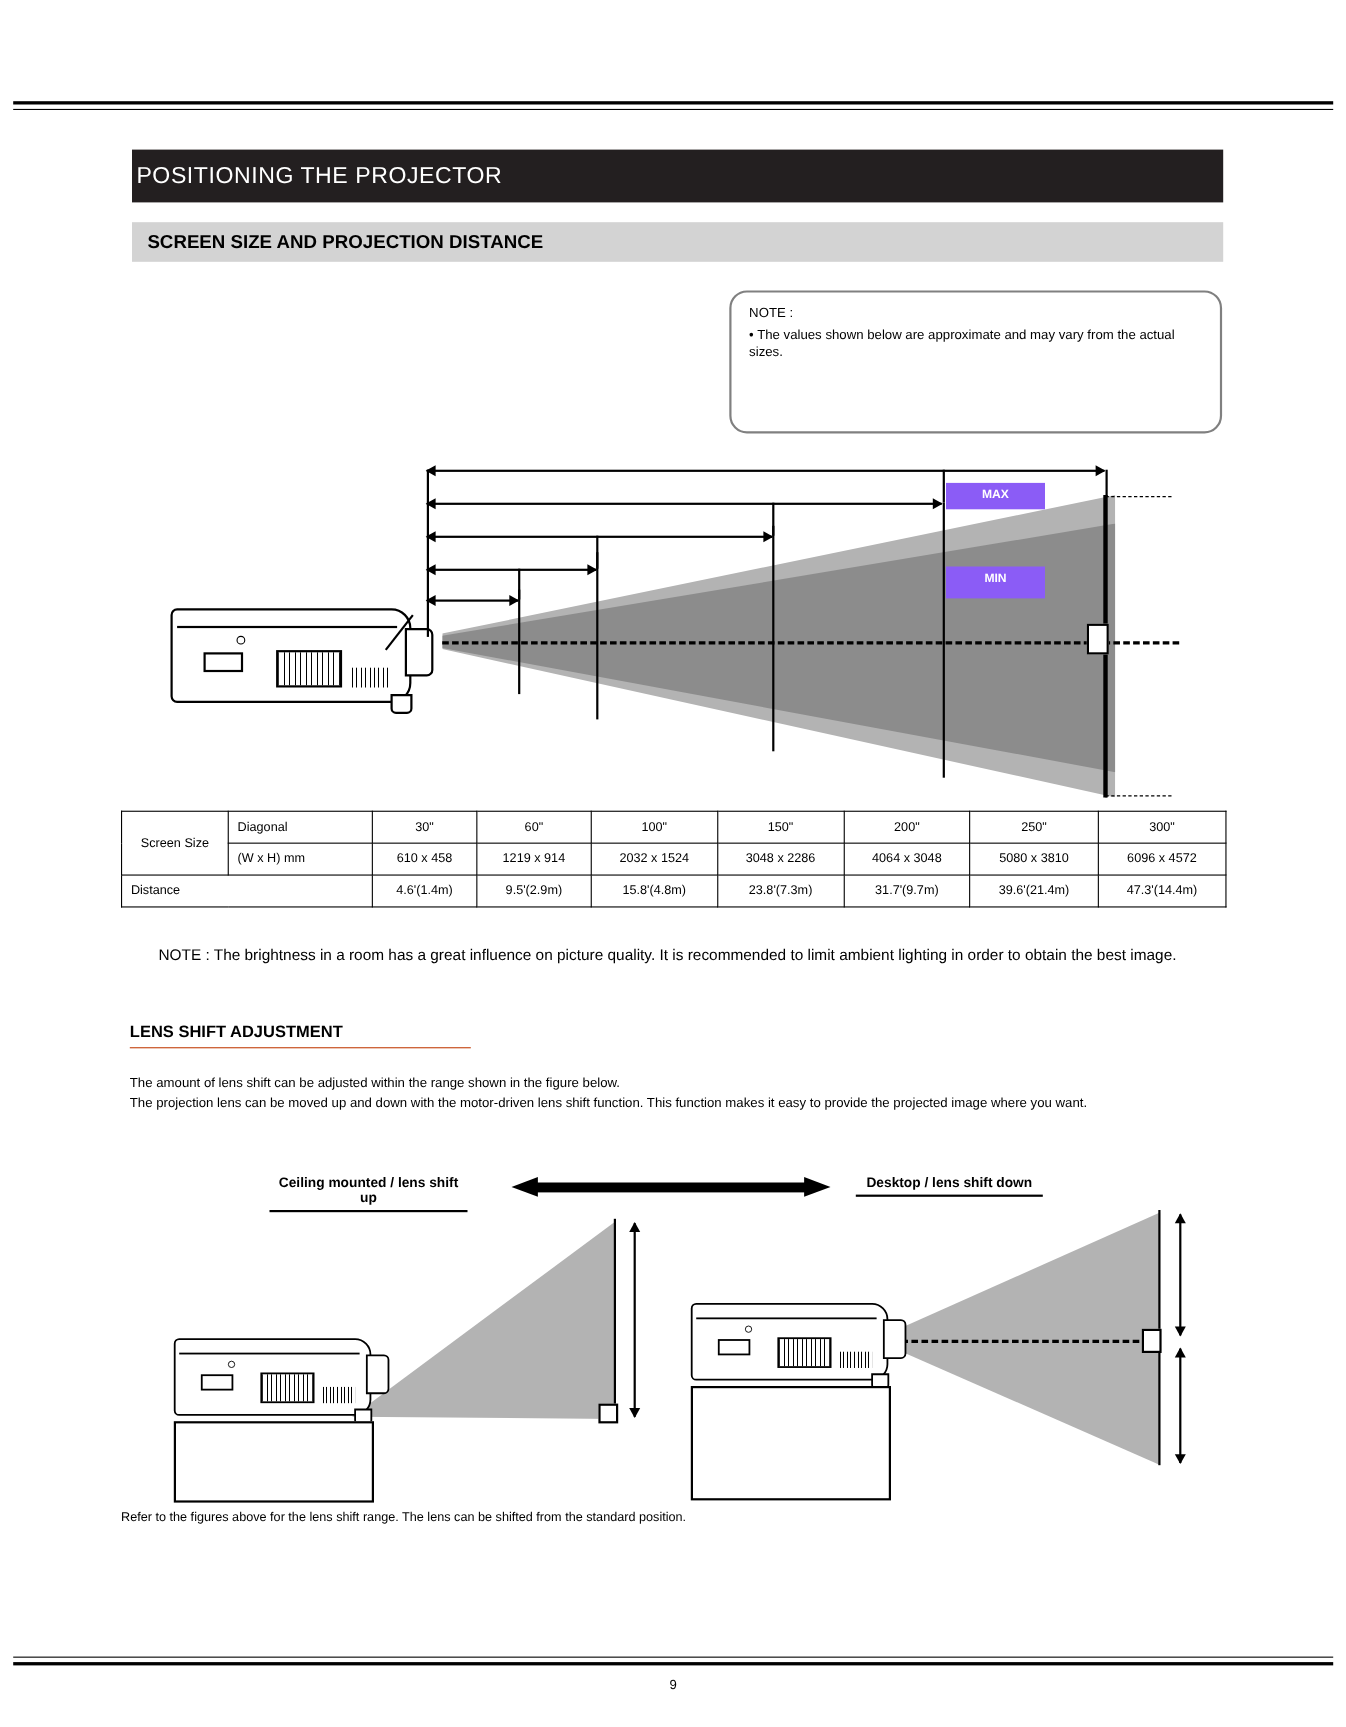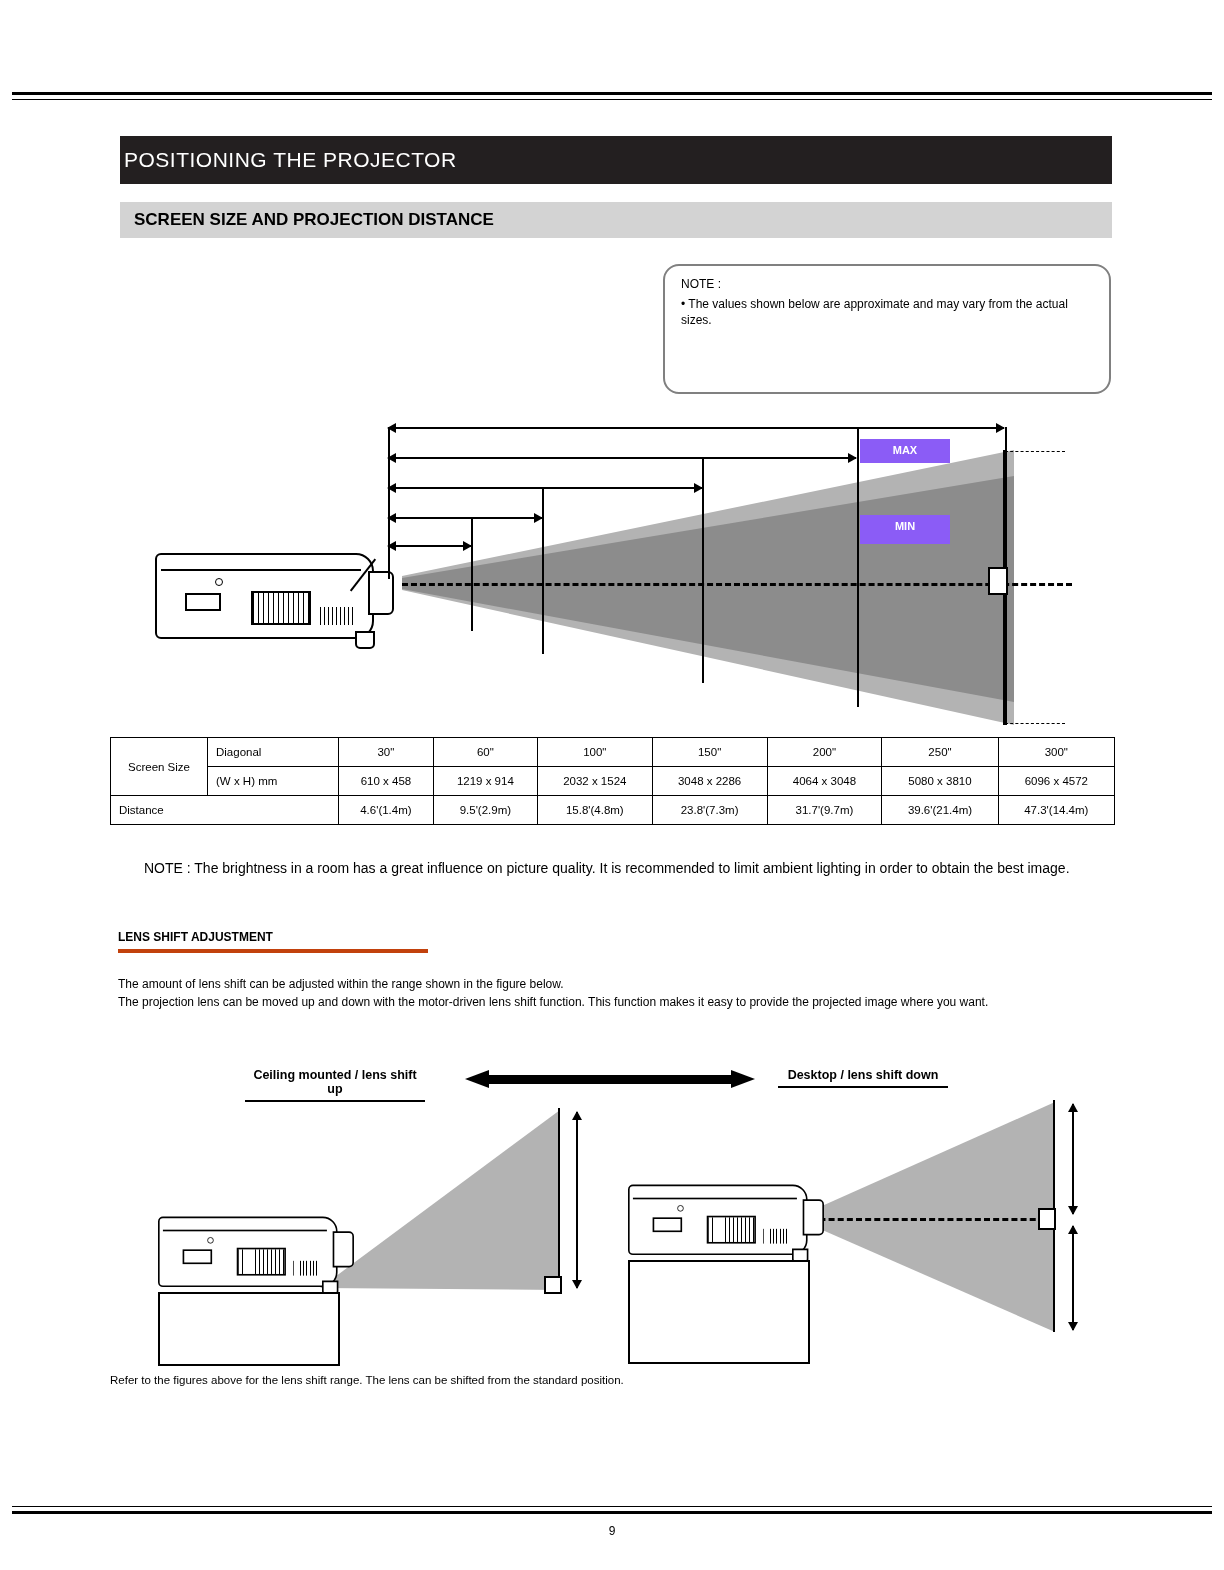--- a/index.html
+++ b/index.html
@@ -330,25 +330,25 @@
     color: #000;
     margin-left: 16px;
   }
 
   
   .sub2 {
     position: absolute;
     left: 118px;
     top: 930px;
     width: 310px;
-    font-size: 12px;
+    font-size: 15px;
     font-weight: bold;
     color: #000;
     padding-bottom: 5px;
-    border-bottom: 4px solid #c2410c;
+    border-bottom: 1px solid #c2410c;
   }
   .sub2-body {
     position: absolute;
     left: 118px;
     top: 975px;
     width: 980px;
     font-size: 12px;
     line-height: 1.5;
     color: #000;
   }

